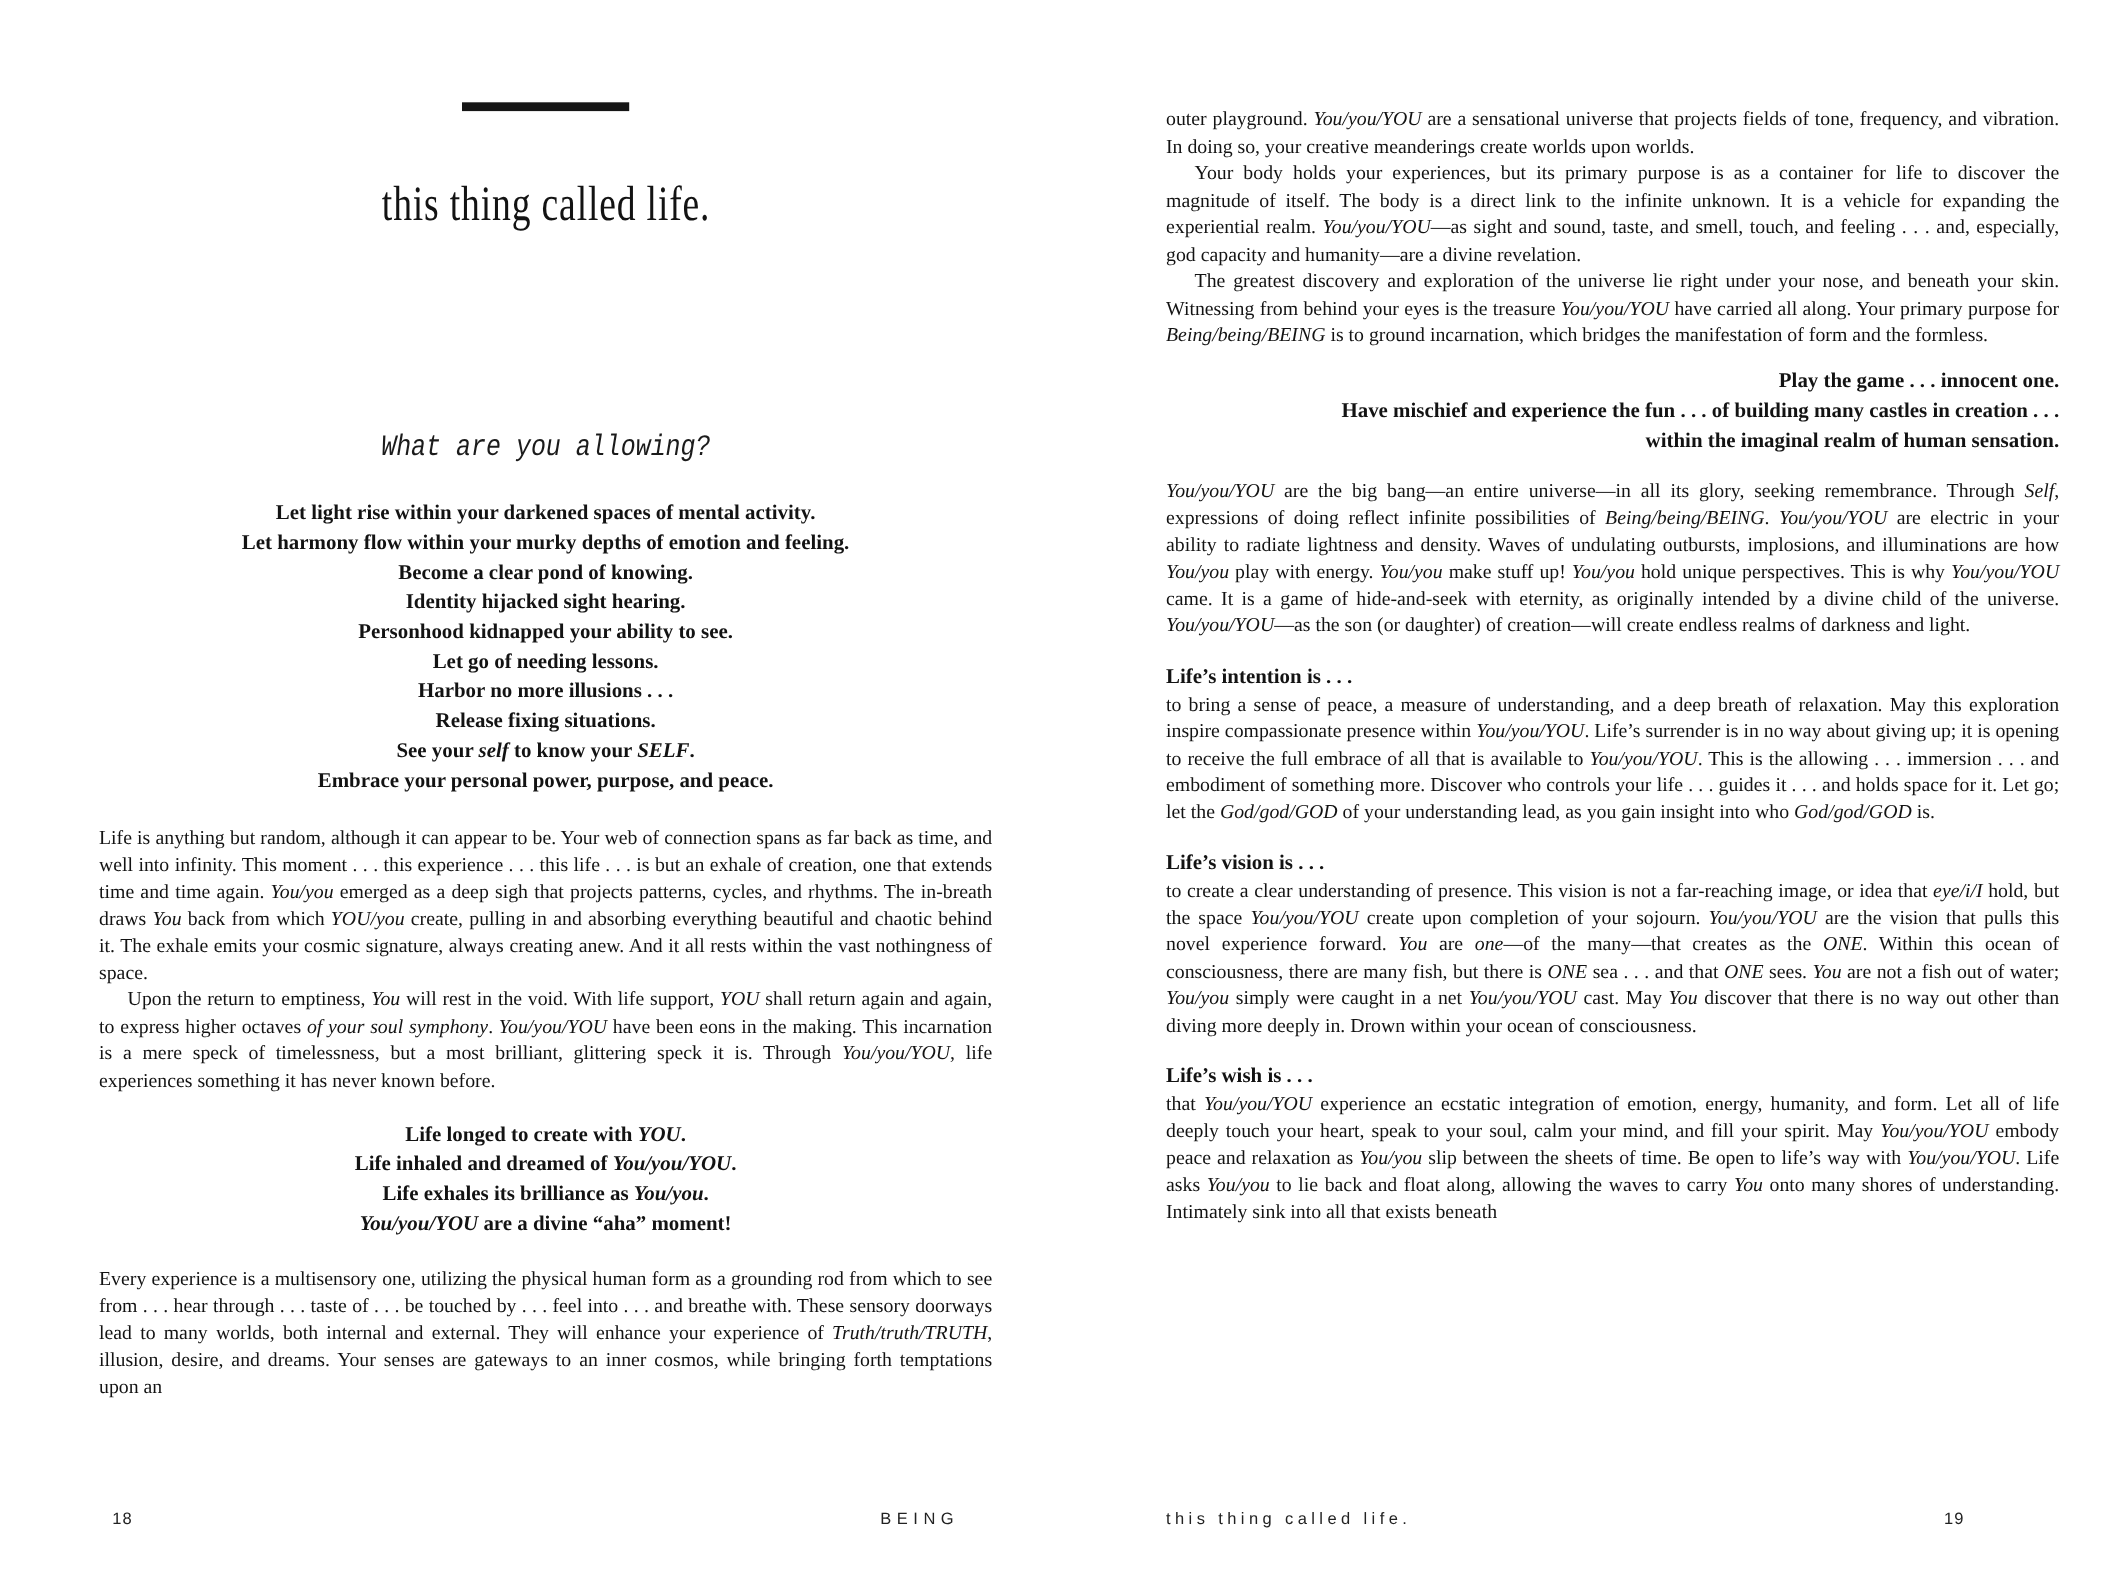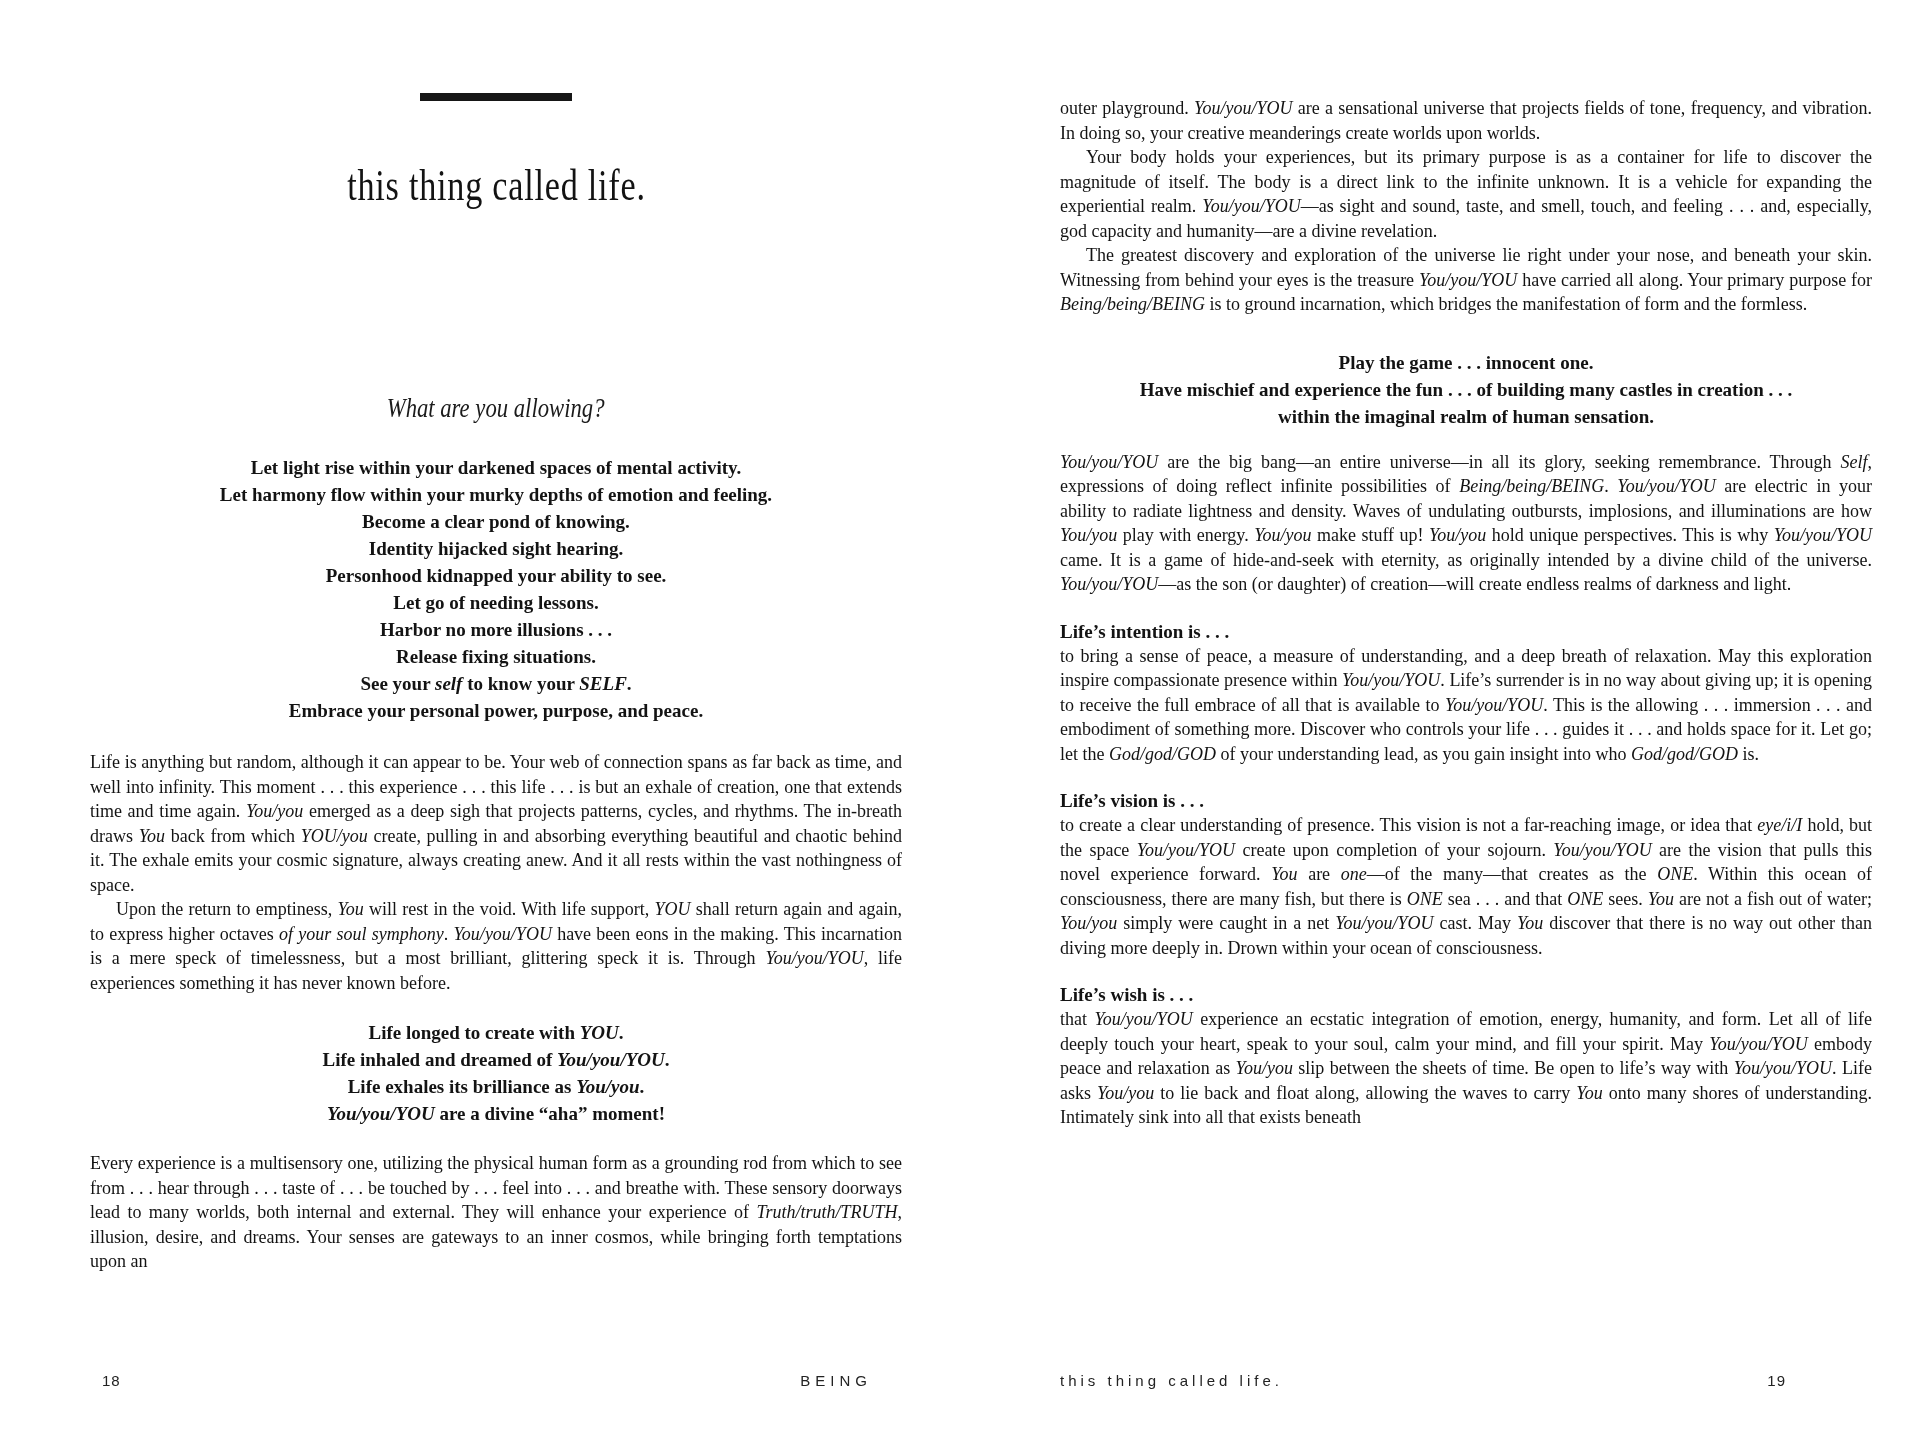--- a/index.html
+++ b/index.html
@@ -25,39 +25,39 @@
     text-align:center;
     font-size:45px;
     font-weight:normal;
     letter-spacing:1px;
     white-space:nowrap;
   }
   .chapter-title .squeeze { display:inline-block; transform:scaleX(0.76); transform-origin:center; }
   .chapter-subtitle {
     margin-top:182px;
     text-align:center;
-    font-family:Liberation Serif, serif;
+    font-family:Liberation Mono, monospace;
     font-style:italic;
     font-size:27px;
     color:#1b1b1b;
     white-space:nowrap;
   }
   .chapter-subtitle .squeeze { display:inline-block; transform:scaleX(0.84); transform-origin:center; }
 
   
   .verse { text-align:center; }
   .verse .verse-line {
     font-weight:bold;
     font-size:19px;
     line-height:27px;
     white-space:nowrap;
   }
   .verse-1 { margin-top:30px; }
   .verse-2 { margin-top:24px; }
-  .verse-r { margin-top:32px; }
+  .verse-r { margin-top:16px;text-align:right; }
 
   
   .body-flow { text-align:justify; font-size:18px; line-height:24.5px; }
   .body-flow .para { margin:0; }
   .body-flow .para + .para { text-indent:26px; }
   .flow-1 { margin-top:26px; }
   .flow-3 { margin-top:24px; }
   .flow-top { margin-top:96px; }
   .flow-mid { margin-top:20px; }
 

